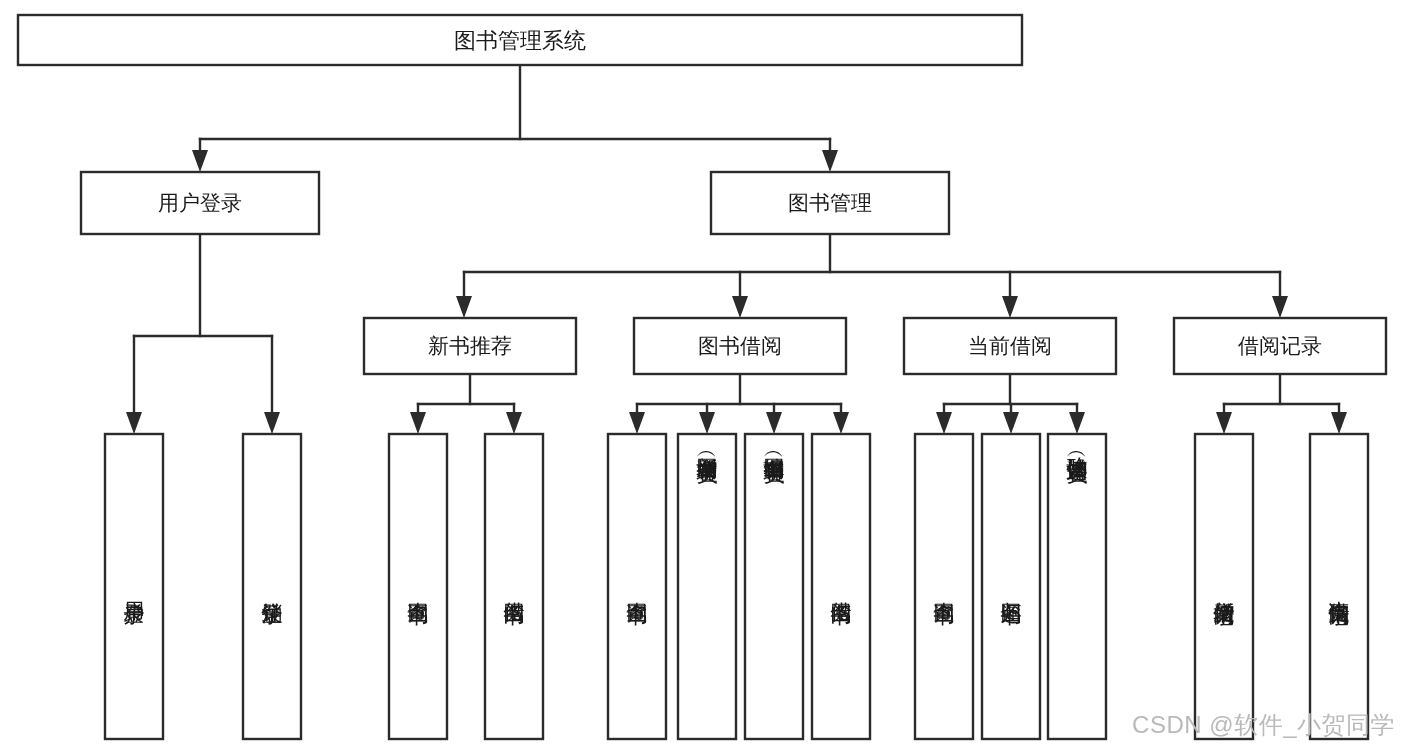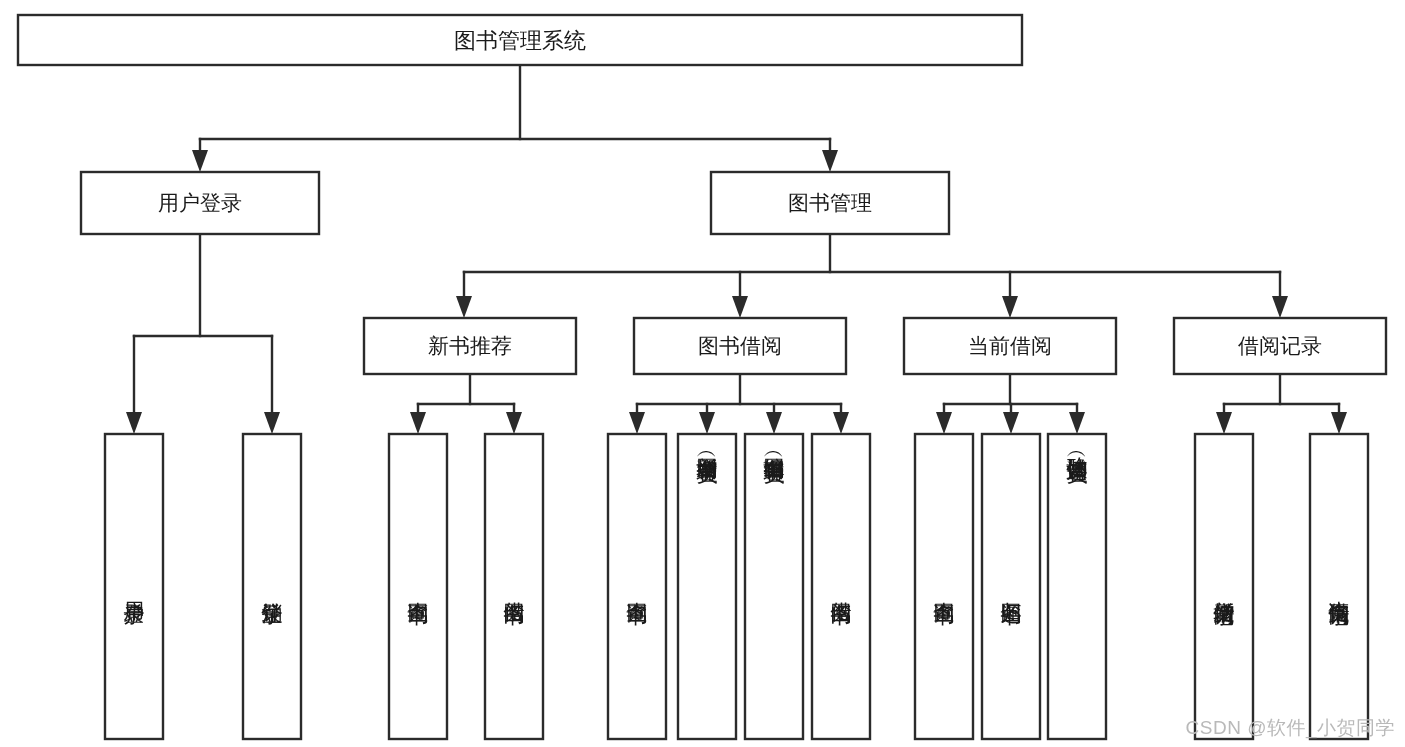--- a/index.html
+++ b/index.html
@@ -62,21 +62,21 @@
     letter-spacing: 1px;
     white-space: nowrap;
     text-align: center;
     pointer-events: none;
   }
   .watermark {
     position: absolute;
     right: 10px;
     bottom: 6px;
     font-family: "Liberation Sans", "DejaVu Sans", sans-serif;
-    font-size: 19px;
+    font-size: 24px;
     color: #b9b9b9;
     letter-spacing: 0.5px;
     white-space: nowrap;
   }
 </style>
 </head>
 <body>
 
 <div id="diagram-root">
 

